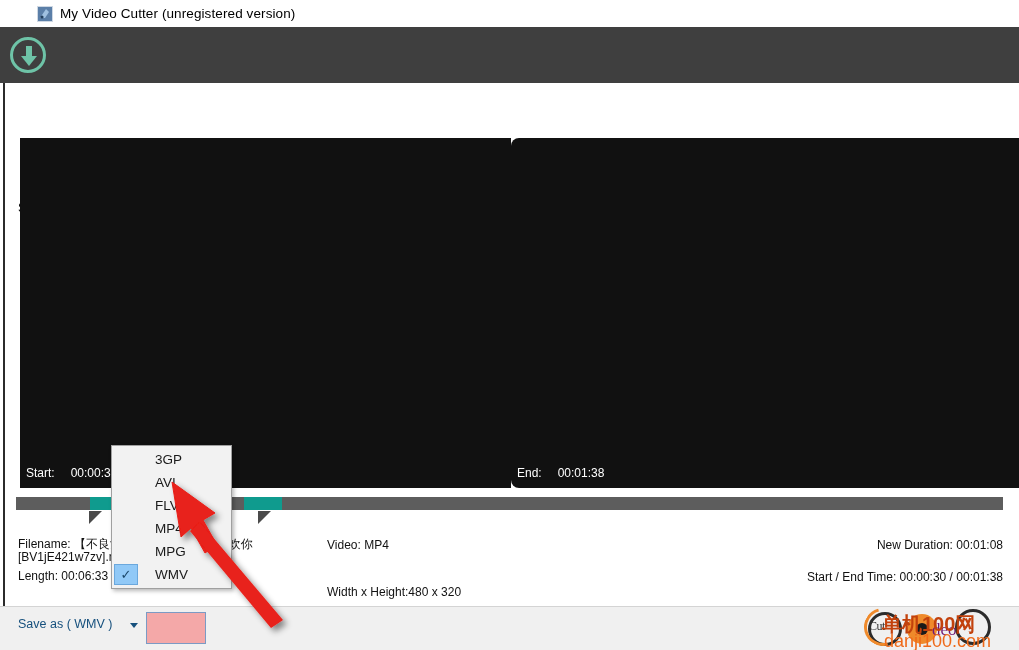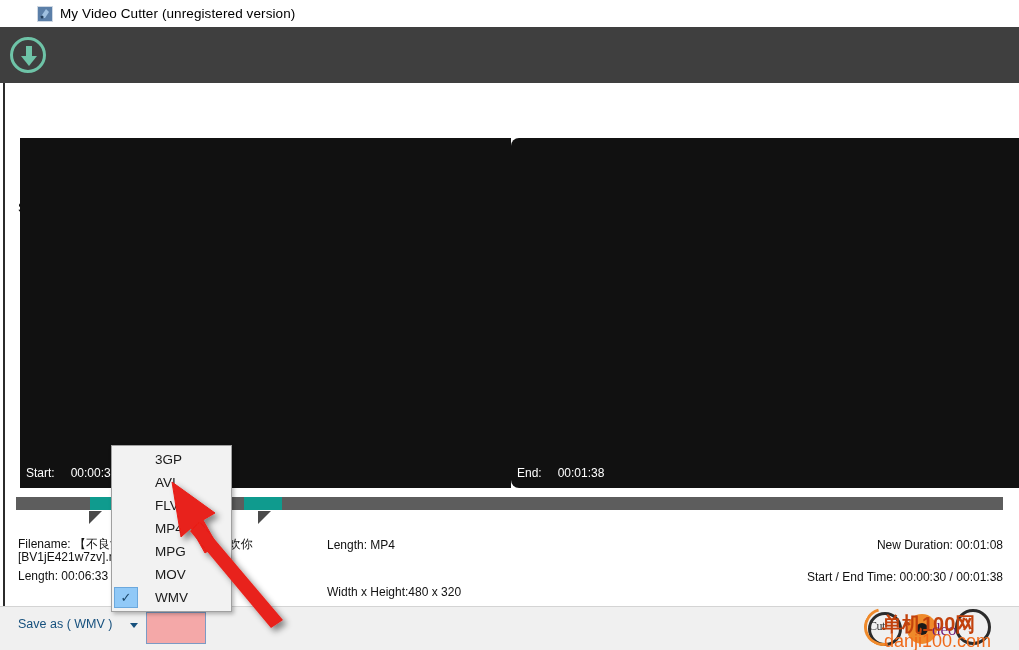--- a/index.html
+++ b/index.html
@@ -443,21 +443,21 @@
 
 <div class="timeline">
   <div class="tl-seg tl-seg-a"></div>
   <div class="tl-seg tl-seg-b"></div>
 </div>
 <div class="tl-marker tl-marker-a"></div>
 <div class="tl-marker tl-marker-b"></div>
 
 <div class="info info-filename">Filename: 【不良女高EP8】其实姐姐喜欢你 [BV1jE421w7zv].mp4</div>
 <div class="info info-length">Length: 00:06:33</div>
-<div class="info info-format">Length: MP4</div>
+<div class="info info-format">Video: MP4</div>
 <div class="info info-wh">Width x Height:480 x 320</div>
 <div class="info info-newdur">New Duration: 00:01:08</div>
 <div class="info info-startend">Start / End Time: 00:00:30 / 00:01:38</div>
 
 <div class="bottombar"></div>
 <div class="saveas">Save as ( WMV )</div>
 <div class="saveas-caret"></div>
 <div class="cut-button"></div>
 
 <div class="watermark">
@@ -485,24 +485,20 @@
       <span class="menu-label">FLV</span>
     </div>
     <div class="menu-item">
       <span class="menu-check"></span>
       <span class="menu-label">MP4</span>
     </div>
     <div class="menu-item">
       <span class="menu-check"></span>
       <span class="menu-label">MPG</span>
     </div>
-    <div class="menu-item">
-      <span class="menu-check"></span>
-      <span class="menu-label">MOV</span>
-    </div>
     <div class="menu-item checked">
       <span class="menu-check">✓</span>
       <span class="menu-label">WMV</span>
     </div>
   </div>
 
 <svg class="arrow-svg" viewBox="0 0 1019 650">
   <defs>
     <filter id="arrshadow" x="-30%" y="-30%" width="180%" height="180%">
       <feDropShadow dx="4" dy="4" stdDeviation="3" flood-color="#000" flood-opacity="0.45"></feDropShadow>

